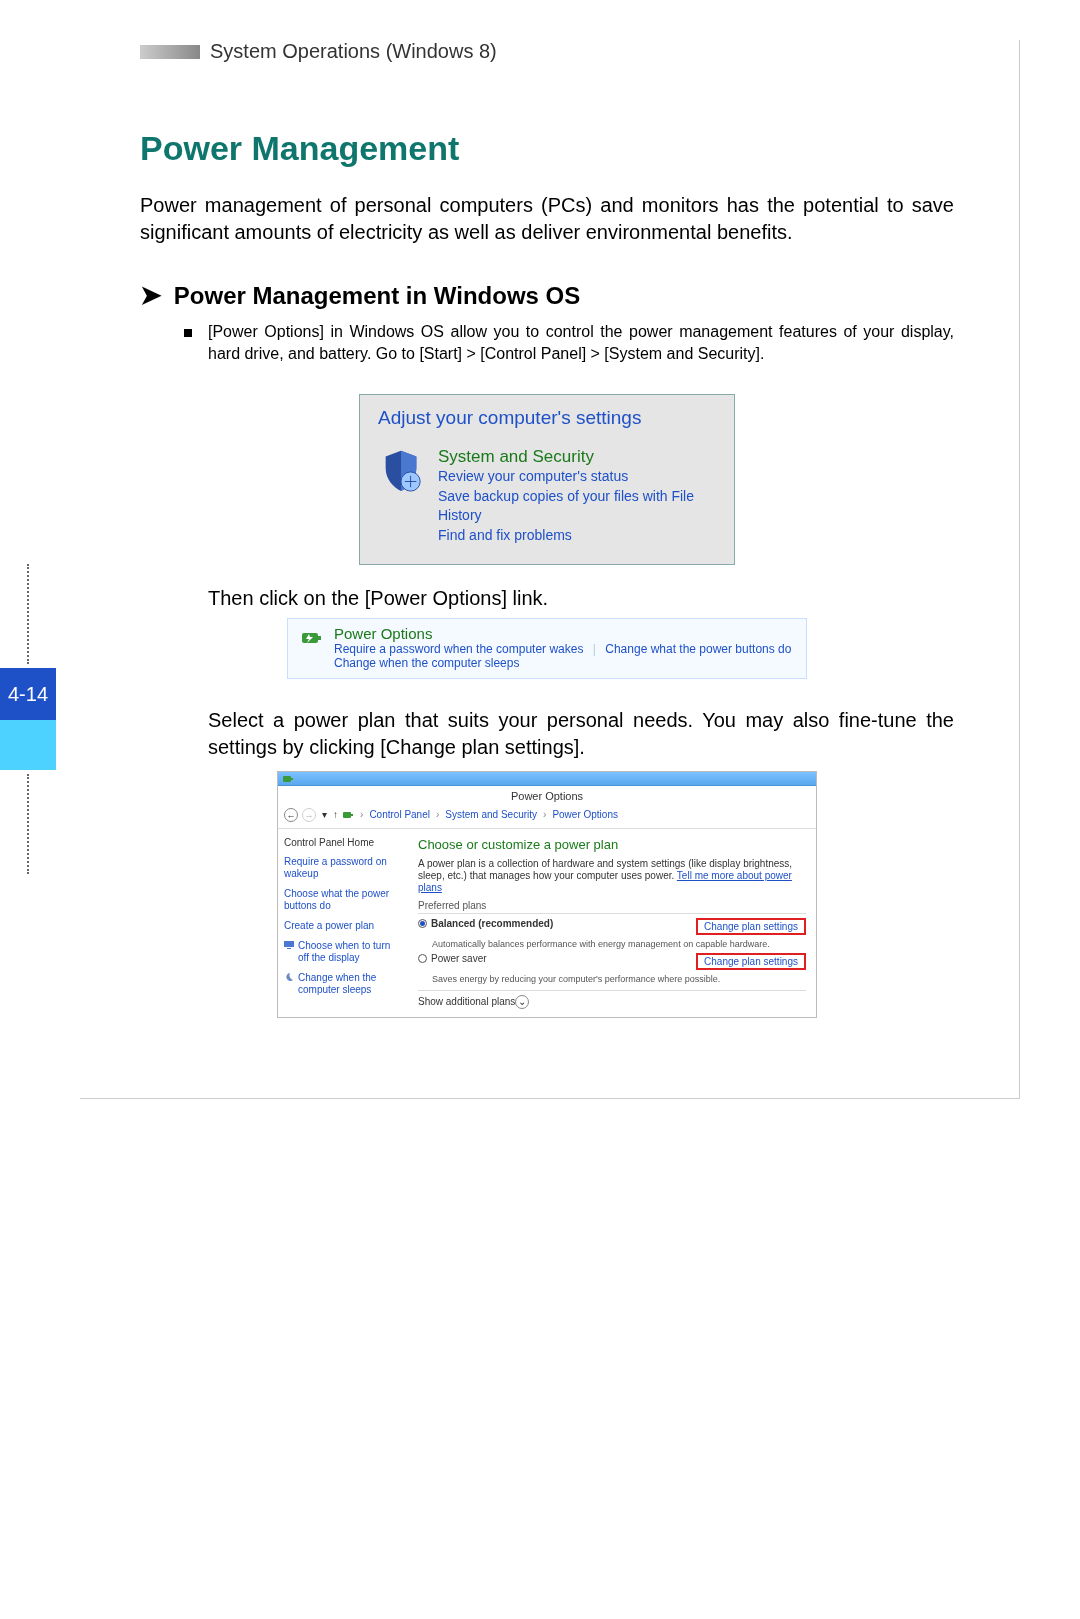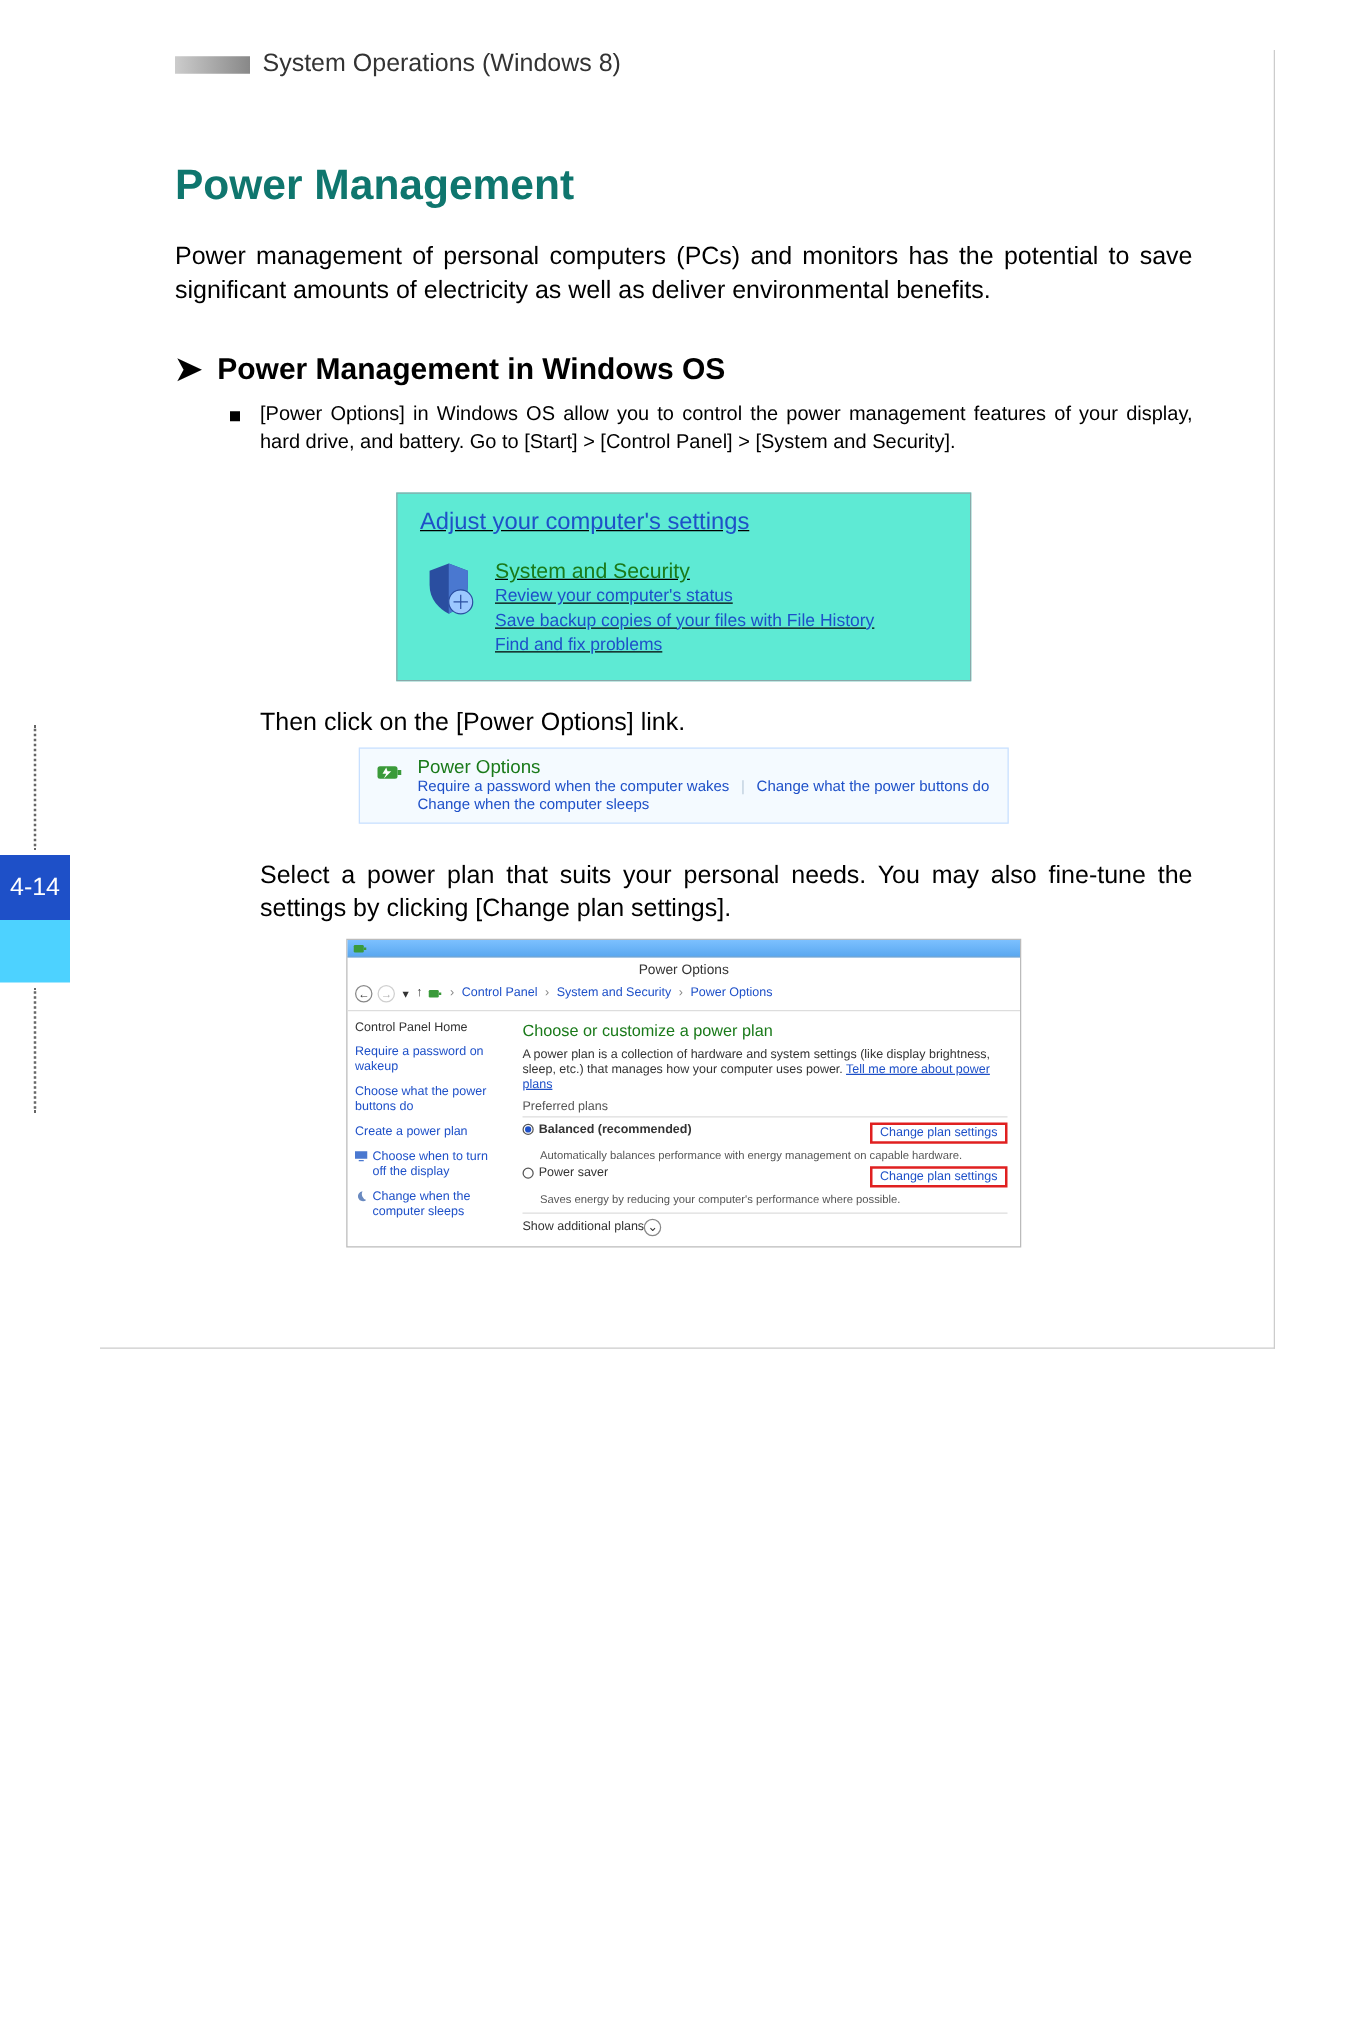--- a/index.html
+++ b/index.html
@@ -61,40 +61,39 @@
   .bullet-sq {
     width: 8px; height: 8px; background:#000; margin-top: 8px; flex:0 0 8px;
   }
   .bullet-txt {
     font-size: 16px; line-height:1.35; text-align: justify;
   }
 
   
   .tab-wrap {
     position: absolute;
-    left: 0; top: 576px;
+    left: 0; top: 560px;
     display:flex; flex-direction: column; align-items:center;
   }
   .dots { width:2px; height:100px; border-left:2px dotted #666; margin:4px 0; }
   .tab-blue {
     width:56px; height:52px; background:#1e50c8;
     color:#fff; display:flex; align-items:center; justify-content:center;
     font-size:20px;
   }
   .tab-cyan { width:56px; height:50px; background:#4dd2ff; }
 
   
   .shot1 {
     border:1px solid #8aa;
-    width: 460px;
+    width: 376px;
     margin: 30px auto 20px auto;
-    background:#5eead4;
+    background:#e5e5e5;
     padding: 12px 18px 18px 18px;
     font-family: "Segoe UI", Tahoma, sans-serif;
-    text-decoration: underline;
   }
   .shot1 .hd { color:#1e50c8; font-size:19px; margin-bottom:18px; }
   .shot1-row { display:flex; gap:14px; align-items:flex-start; }
   .shield {
     width:46px; height:46px; position:relative; flex:0 0 46px;
   }
   .shield svg { width:100%; height:100%; }
   .shot1-links .t { color:#1a7a1a; font-size:17px; }
   .shot1-links .l { color:#1e50c8; font-size:14px; line-height:1.4; display:block; }
 

